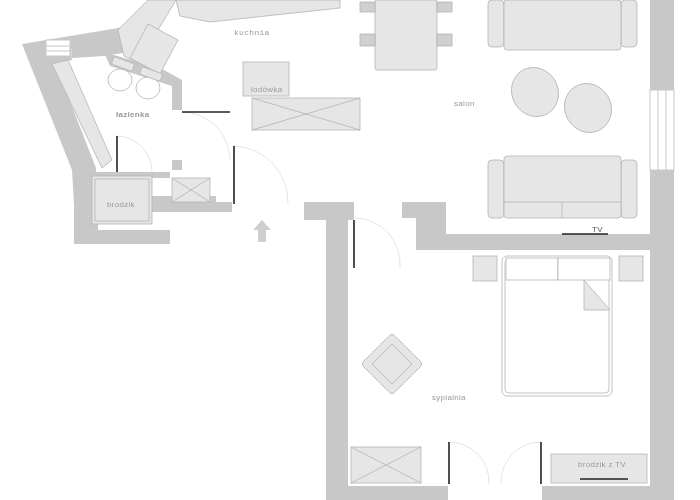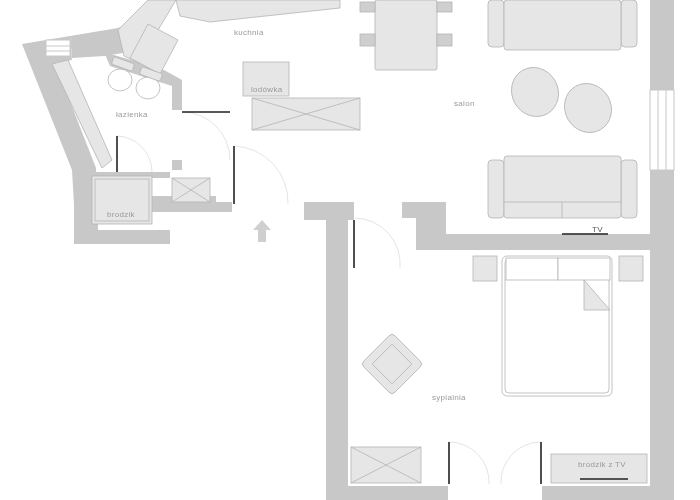--- a/index.html
+++ b/index.html
@@ -135,20 +135,20 @@
     <line x1="354" y1="220" x2="354" y2="268"></line>
     <line x1="449" y1="442" x2="449" y2="484"></line>
     <line x1="541" y1="442" x2="541" y2="484"></line>
     <line x1="562" y1="234" x2="608" y2="234"></line>
     <line x1="580" y1="479" x2="628" y2="479"></line>
   </g>
 
   <polygon points="262,220 271,230 266,230 266,242 258,242 258,230 253,230" fill="#cfcfcf"></polygon>
 </svg>
 
-<div class="lbl" style="left:234px;top:28px;">kuchnia</div>
-<div class="lbl" style="left:116px;top:110px;">łazienka</div>
+<div class="lbl" style="left:234px;top:28px;font-family:Liberation Mono, monospace;">kuchnia</div>
+<div class="lbl" style="left:116px;top:110px;font-weight:bold;">łazienka</div>
 <div class="lbl" style="left:454px;top:99px;">salon</div>
 <div class="lbl" style="left:432px;top:393px;">sypialnia</div>
 <div class="lbl" style="left:251px;top:85px;">lodówka</div>
-<div class="lbl" style="left:107px;top:210px;">brodzik</div>
+<div class="lbl" style="left:107px;top:200px;">brodzik</div>
 <div class="lbl lbl-dark" style="left:581px;top:225px;margin-left:11px;">TV</div>
 <div class="lbl" style="left:578px;top:460px;">brodzik z TV</div>
 
 </body></html>

